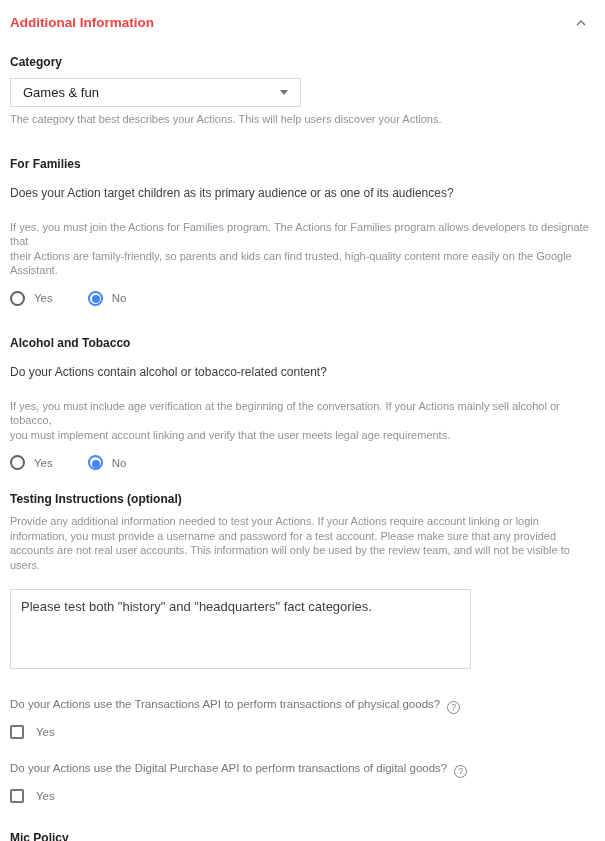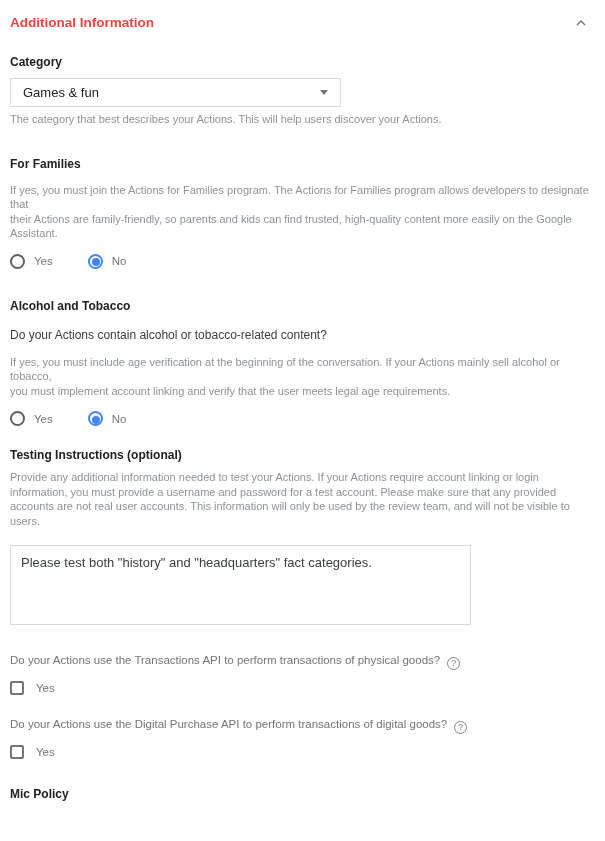--- a/index.html
+++ b/index.html
@@ -24,37 +24,37 @@
   
   .field-heading { font-size: 12px; font-weight: bold; color: #212121; }
   .question { font-size: 12px; color: #3c4043; line-height: 15px; }
   .question.muted { color: #757575; font-size: 11.5px; }
   .helper { font-size: 11px; color: #8e9398; line-height: 14.5px; }
   .prelines { white-space: pre-line; }
 
   
   .category-block { margin-top: 25px; }
   .select-box {
-    margin-top: 9px; width: 331px; height: 29px;
+    margin-top: 9px; width: 291px; height: 29px;
     border: 1px solid #d9d9d9; background: #fff;
     display: flex; align-items: center; justify-content: space-between;
     padding: 0 12px; cursor: pointer;
   }
   .select-box .select-value { font-size: 13px; color: #212121; }
   .caret-down {
     width: 0; height: 0;
     border-left: 4.5px solid transparent; border-right: 4.5px solid transparent;
     border-top: 5px solid #757575;
   }
   .category-block .helper { margin-top: 5px; }
 
   
   .qa-section { margin-top: 30px; }
   .qa-section .question { margin-top: 15px; }
-  .qa-section .helper { margin-top: 12px; }
+  .qa-section .helper { margin-top: 19px; }
 
   
   .radio-row { margin-top: 13px; display: flex; align-items: center; }
   .radio-option { display: flex; align-items: center; cursor: pointer; }
   .radio-option + .radio-option { margin-left: 35px; }
   .radio {
     width: 15px; height: 15px; border-radius: 50%;
     border: 2px solid #616161; background: #fff; position: relative;
     flex: 0 0 auto;
   }
@@ -113,20 +113,21 @@
     <div class="field-heading">Category</div>
     <div class="select-box">
       <span class="select-value">Games &amp; fun</span>
       <span class="caret-down"></span>
     </div>
     <div class="helper">The category that best describes your Actions. This will help users discover your Actions.</div>
   </div>
 
   <div class="qa-section">
     <div class="field-heading">For Families</div>
+    <div class="question">Does your Action target children as its primary audience or as one of its audiences?</div>
     <div class="helper prelines">If yes, you must join the Actions for Families program. The Actions for Families program allows developers to designate that
 their Actions are family-friendly, so parents and kids can find trusted, high-quality content more easily on the Google Assistant.</div>
     <div class="radio-row">
       <span class="radio-option">
         <span class="radio"></span>
         <span class="radio-label">Yes</span>
       </span>
       <span class="radio-option">
         <span class="radio selected"></span>
         <span class="radio-label">No</span>

